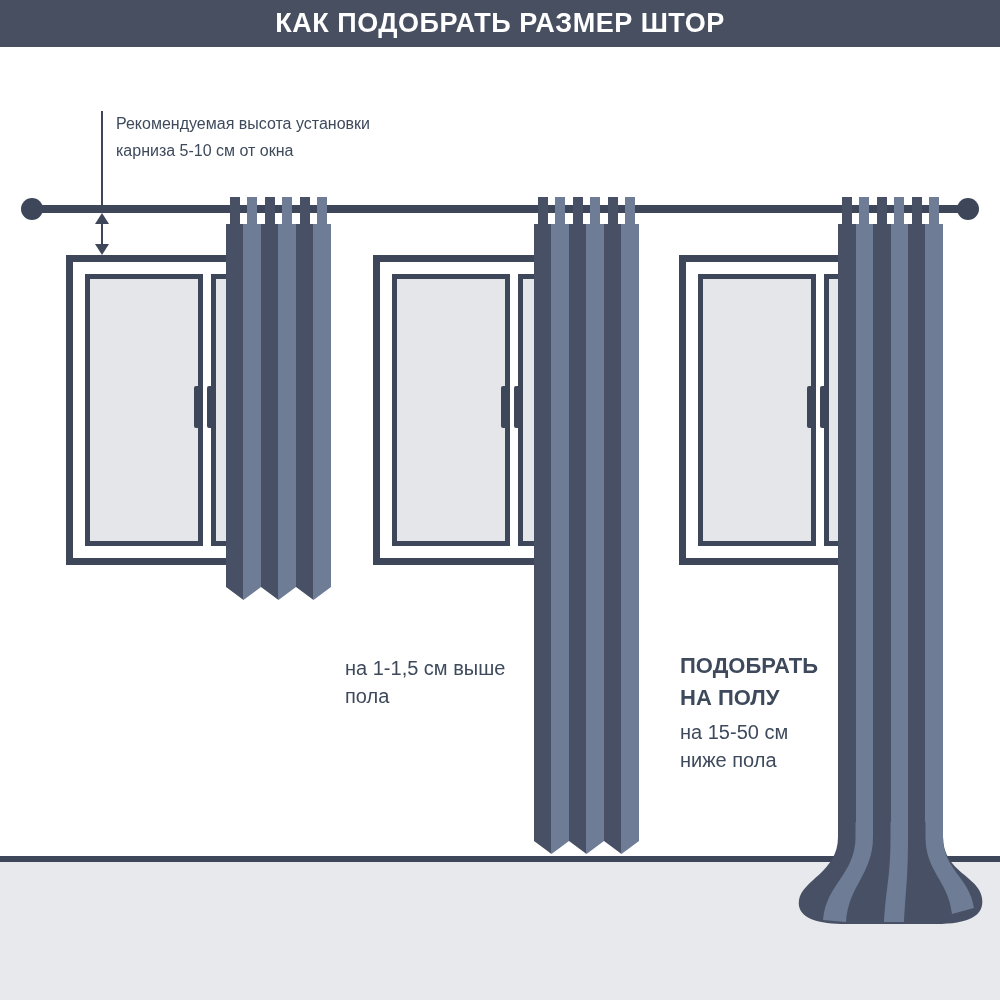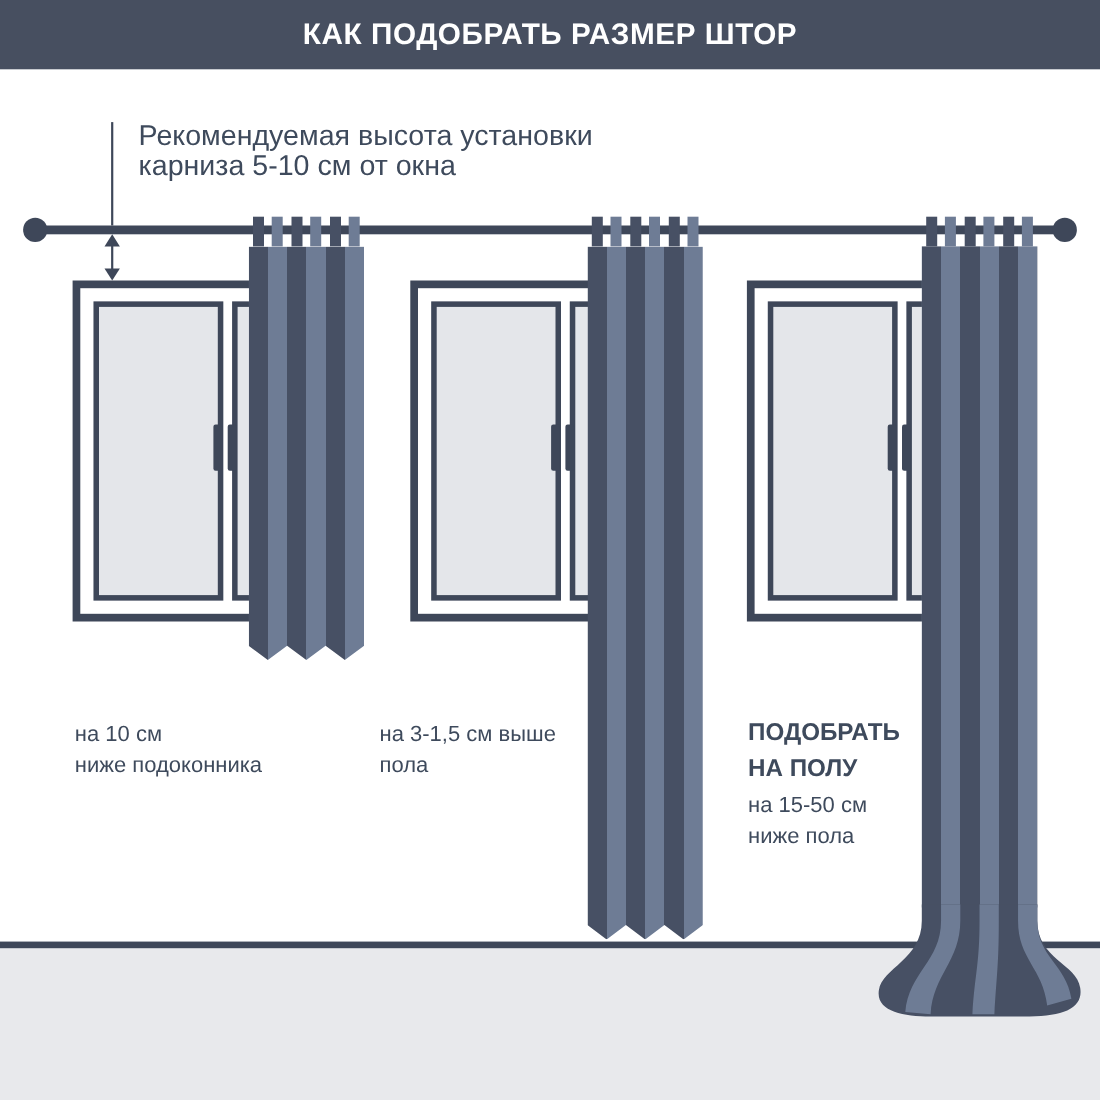--- a/index.html
+++ b/index.html
@@ -2,21 +2,21 @@
 <html><head>
 <meta charset="utf-8">
 <style>
   html,body{margin:0;padding:0;background:#fff;}
   .canvas{
     position:relative;width:1000px;height:1000px;overflow:hidden;background:#ffffff;
     font-family:"Liberation Sans", sans-serif;color:#3e4a5c;
   }
   
   .header{
-    position:absolute;left:0;top:0;width:1000px;height:63px;background:#474f60;
+    position:absolute;left:0;top:0;width:1000px;height:47px;background:#474f60;
     display:flex;align-items:center;justify-content:center;z-index:6;
   }
   .header .title{color:#ffffff;font-size:27px;font-weight:600;letter-spacing:.5px;}
   
   .floor{
     position:absolute;left:0;top:856px;width:1000px;height:144px;
     background:#e8e9ec;border-top:6px solid #3e4759;box-sizing:border-box;z-index:1;
   }
   
   .rod{position:absolute;left:30px;top:205px;width:938px;height:8px;background:#3e4759;z-index:3;}
@@ -25,21 +25,21 @@
   .finial.right{left:957px;}
   
   .pointer-line{position:absolute;left:101px;top:111px;width:2px;height:94px;background:#3e4759;z-index:5;}
   .measure{position:absolute;left:90px;top:213px;width:24px;height:42px;z-index:5;}
   .measure .shaft{position:absolute;left:11px;top:6px;width:2px;height:30px;background:#3e4759;}
   .measure .head-up{position:absolute;left:5px;top:0;width:0;height:0;
     border-left:7px solid transparent;border-right:7px solid transparent;border-bottom:11px solid #3e4759;}
   .measure .head-down{position:absolute;left:5px;bottom:0;width:0;height:0;
     border-left:7px solid transparent;border-right:7px solid transparent;border-top:11px solid #3e4759;}
   .annotation{
-    position:absolute;left:126px;top:110px;font-size:26px;line-height:27px;
+    position:absolute;left:116px;top:110px;font-size:16px;line-height:27px;
     white-space:pre-line;z-index:5;
   }
   
   .window{
     position:absolute;top:255px;width:250px;height:310px;background:#ffffff;
     border:7px solid #3e4759;box-sizing:border-box;z-index:2;
   }
   .sash{position:absolute;top:12px;height:272px;border:5px solid #3e4759;background:#e4e6ea;box-sizing:border-box;}
   .sash.left{left:12px;width:118px;}
   .sash.right{left:138px;width:86px;}
@@ -158,25 +158,23 @@
       L148,102 C180,102 197,94 194,76 C191,54 155,50 155,15 L155,0 Z"></path>
     <path fill="#6e7c95" d="M67.5,0 L67.5,15 C67.5,52 38,62 35,98 L58,100
       C60,64 85,52 85,15 L85,0 Z"></path>
     <path fill="#6e7c95" d="M102.5,0 L102.5,15 C102.5,55 98,65 96,100 L116,100
       C118,65 120,55 120,15 L120,0 Z"></path>
     <path fill="#6e7c95" d="M137.5,0 L137.5,15 C137.5,50 160,58 164,92 L186,86
       C181,54 155,48 155,15 L155,0 Z"></path>
   </svg>
 
   <div class="section s1">
-    <div class="desc">на 10 см
-ниже подоконника</div>
   </div>
   <div class="section s2">
-    <div class="desc">на 3-1,5 см выше
+    <div class="desc">на 1-1,5 см выше
 пола</div>
   </div>
   <div class="section s3">
     <div class="heading">ПОДОБРАТЬ
 НА ПОЛУ</div>
     <div class="desc">на 15-50 см
 ниже пола</div>
   </div>
 
 

